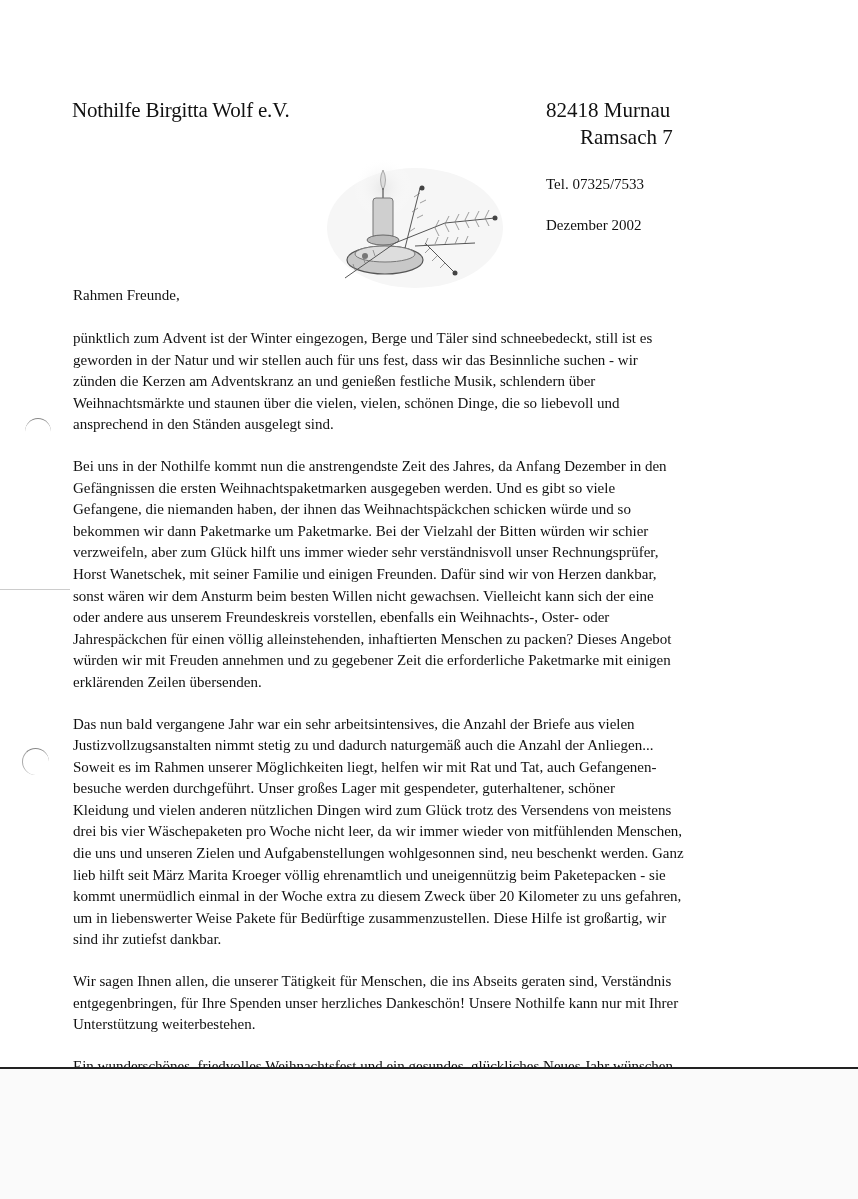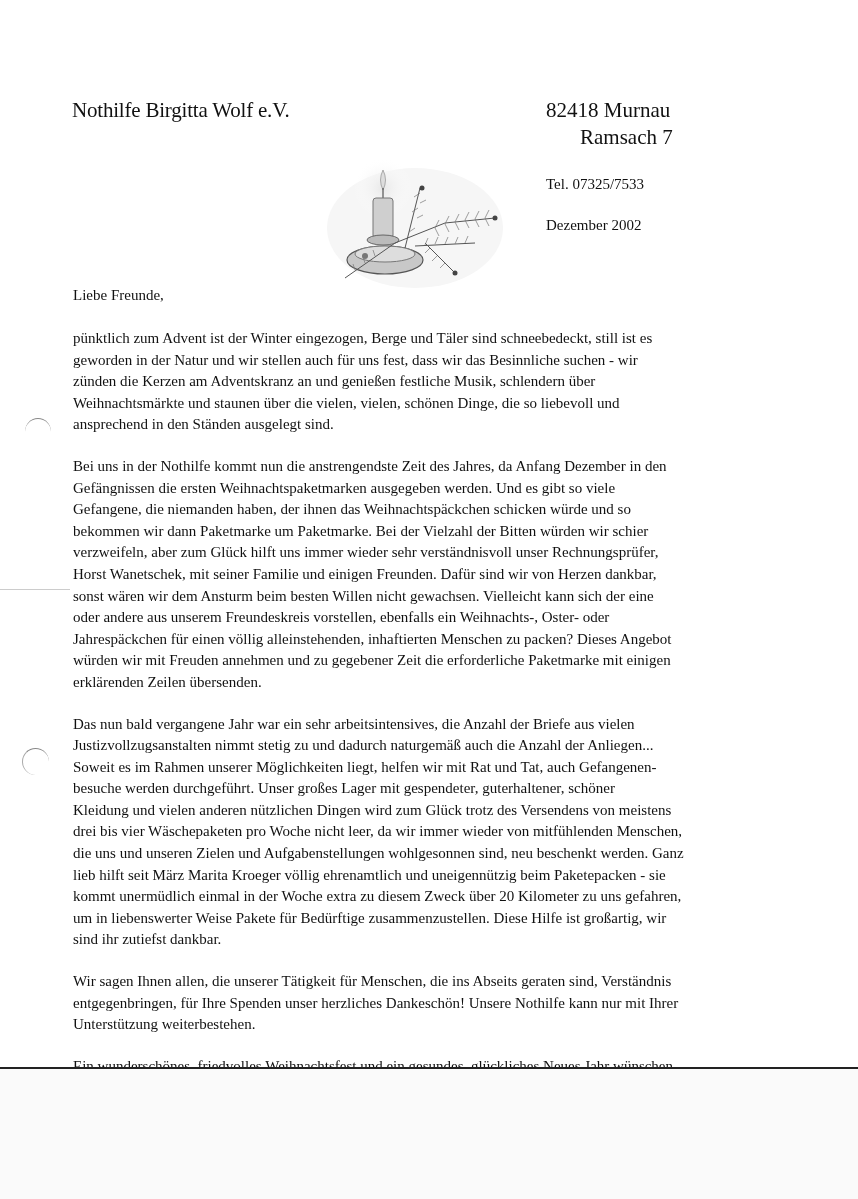--- a/index.html
+++ b/index.html
@@ -69,21 +69,21 @@
       <path d="M110 80 l4 8 M120 76 l4 8 M130 74 l4 8 M140 72 l4 8 M150 71 l4 8 M160 70 l4 8"></path>
       <path d="M100 97 l3 -7 M110 96 l3 -7 M120 96 l3 -7 M130 96 l3 -7 M140 95 l3 -7"></path>
       <path d="M105 100 l-5 5 M112 108 l-5 5 M120 115 l-5 5"></path>
       <path d="M30 122 l-2 -6 M40 115 l-2 -6 M50 108 l-2 -6"></path>
     </g>
     <circle cx="97" cy="40" r="2.5" fill="#444"></circle>
     <circle cx="170" cy="70" r="2.5" fill="#444"></circle>
     <circle cx="130" cy="125" r="2.5" fill="#444"></circle>
   </svg>
 
-  <div class="salutation">Liebe Freunde,</div>
+  <div class="salutation">Rahmen Freunde,</div>
 
   <div class="body-text">
     <p class="para">
       <span class="line">pünktlich zum Advent ist der Winter eingezogen, Berge und Täler sind schneebedeckt, still ist es</span>
       <span class="line">geworden in der Natur und wir stellen auch für uns fest, dass wir das Besinnliche suchen  - wir</span>
       <span class="line">zünden die Kerzen am Adventskranz an und genießen festliche Musik, schlendern über</span>
       <span class="line">Weihnachtsmärkte und staunen über die vielen, vielen, schönen Dinge, die so liebevoll und</span>
       <span class="line">ansprechend in den Ständen ausgelegt sind.</span>
     </p>
     <p class="para">

